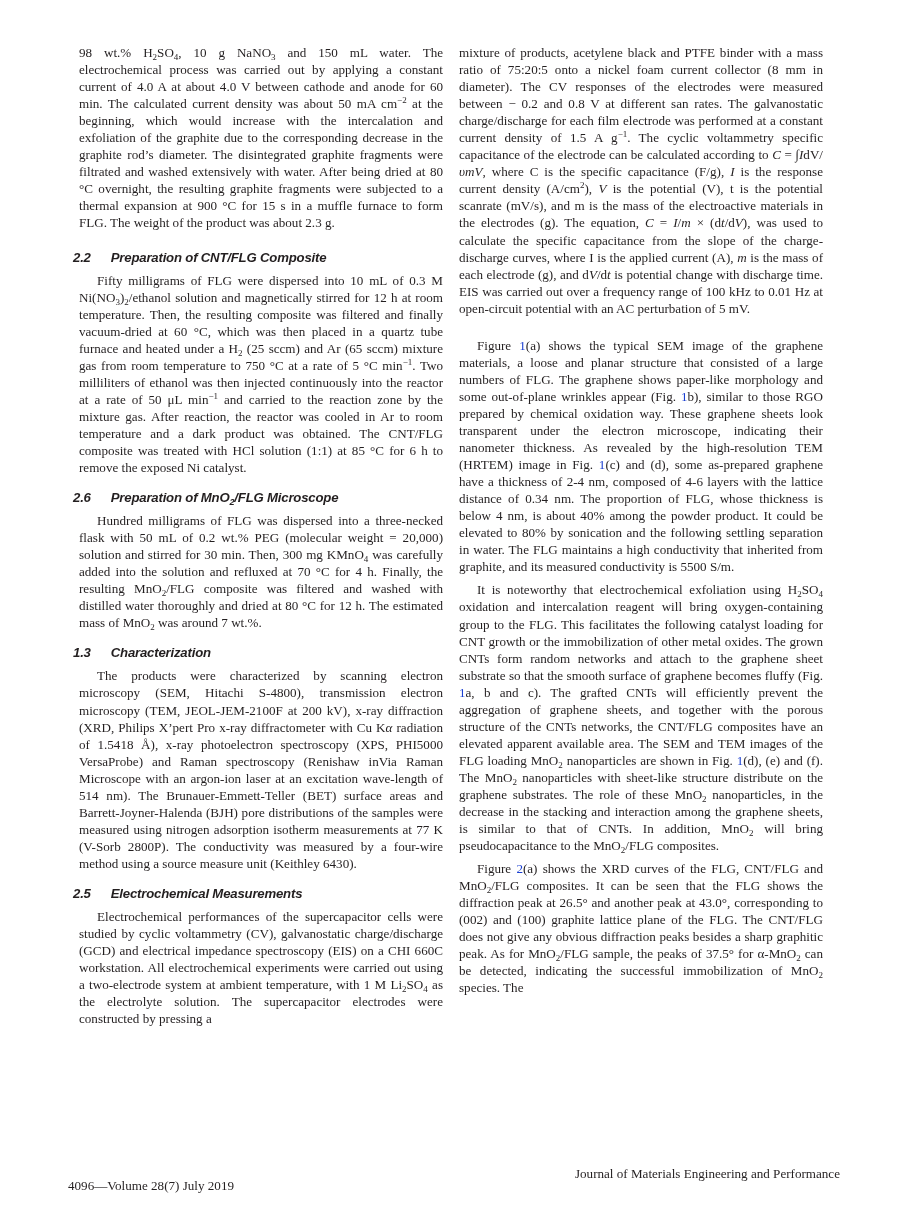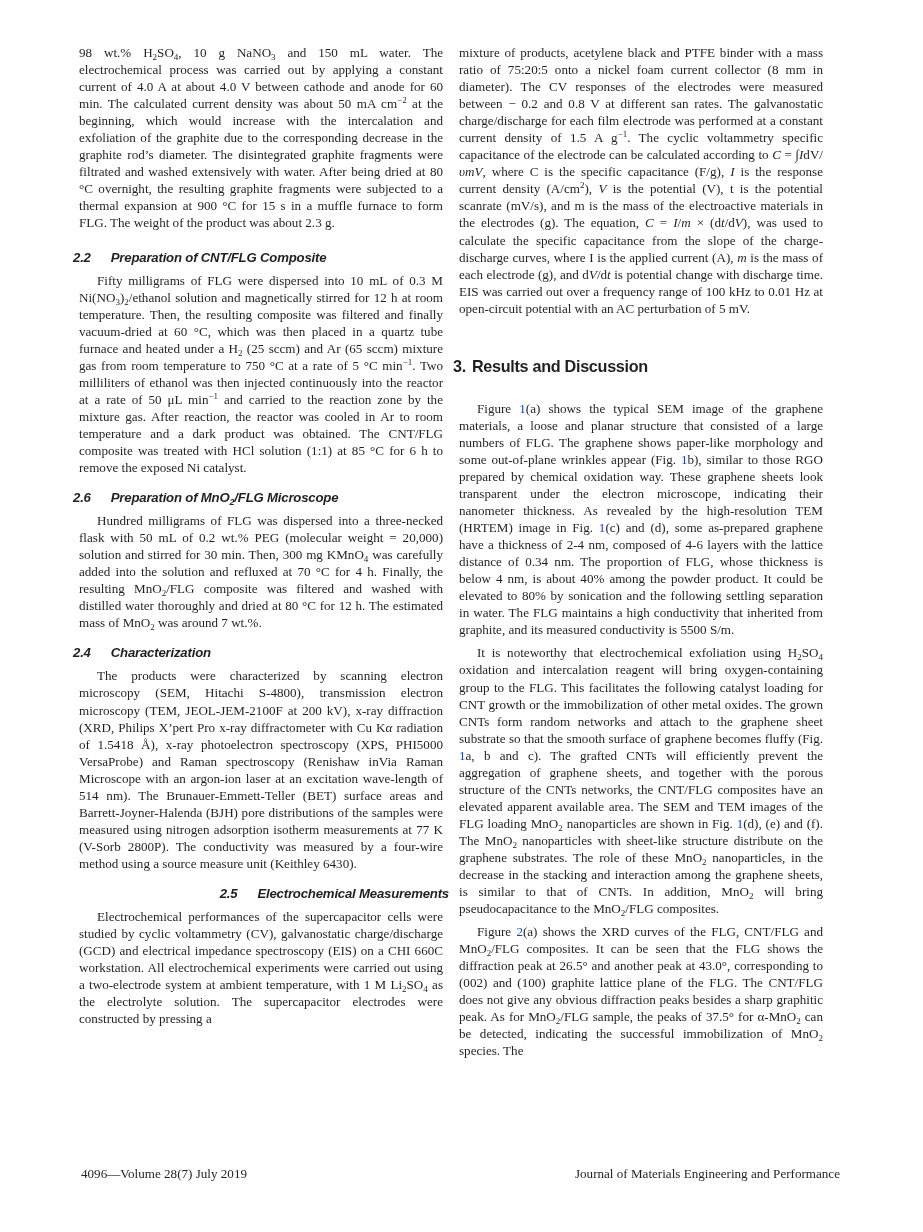--- a/index.html
+++ b/index.html
@@ -14,39 +14,38 @@
            font-size: 13.2px; margin: 0; letter-spacing: -0.2px; }
   h2.sec .num { margin-right: 20px; }
   h1.main { font-family: "Liberation Sans", "DejaVu Sans", sans-serif; font-weight: bold; font-size: 16.2px;
             margin: 0; letter-spacing: -0.3px; }
   sub, sup { font-size: 9px; line-height: 0; }
   sub { vertical-align: -3px; }
   sup { vertical-align: 5px; }
   .it { font-style: italic; }
   .lnk { color: #1a3fd1; }
   .footer { position: absolute; top: 1166px; font-size: 13.1px; }
-  #footer-left { left: 81px; }
+  #footer-left { left: 68px; margin-top: 12px; }
   #footer-right { right: 83px; }
 </style>
 </head>
 <body>
 
 <div class="col" id="col-left">
     <p class="para" style="margin-top: 0px;"><span>98 wt.% H</span><sub>2</sub><span>SO</span><sub>4</sub><span>, 10 g NaNO</span><sub>3</sub><span> and 150 mL water. The electrochemical process was carried out by applying a constant current of 4.0 A at about 4.0 V between cathode and anode for 60 min. The calculated current density was about 50 mA cm</span><sup>−2</sup><span> at the beginning, which would increase with the intercalation and exfoliation of the graphite due to the corresponding decrease in the graphite rod’s diameter. The disintegrated graphite fragments were filtrated and washed extensively with water. After being dried at 80 °C overnight, the resulting graphite fragments were subjected to a thermal expansion at 900 °C for 15 s in a muffle furnace to form FLG. The weight of the product was about 2.3 g.</span></p>
     <h2 class="sec" style="margin-top: 18px; margin-bottom: 7px;"><span class="num">2.2</span><span>Preparation of CNT/FLG Composite</span></h2>
     <p class="para indent" style="margin-top: 6px;"><span>Fifty milligrams of FLG were dispersed into 10 mL of 0.3 M Ni(NO</span><sub>3</sub><span>)</span><sub>2</sub><span>/ethanol solution and magnetically stirred for 12 h at room temperature. Then, the resulting composite was filtered and finally vacuum-dried at 60 °C, which was then placed in a quartz tube furnace and heated under a H</span><sub>2</sub><span> (25 sccm) and Ar (65 sccm) mixture gas from room temperature to 750 °C at a rate of 5 °C min</span><sup>−1</sup><span>. Two milliliters of ethanol was then injected continuously into the reactor at a rate of 50 μL min</span><sup>−1</sup><span> and carried to the reaction zone by the mixture gas. After reaction, the reactor was cooled in Ar to room temperature and a dark product was obtained. The CNT/FLG composite was treated with HCl solution (1:1) at 85 °C for 6 h to remove the exposed Ni catalyst.</span></p>
     <h2 class="sec" style="margin-top: 14px; margin-bottom: 7px;"><span class="num">2.6</span><span>Preparation of MnO</span><sub>2</sub><span>/FLG Microscope</span></h2>
     <p class="para indent" style="margin-top: 6px;"><span>Hundred milligrams of FLG was dispersed into a three-necked flask with 50 mL of 0.2 wt.% PEG (molecular weight = 20,000) solution and stirred for 30 min. Then, 300 mg KMnO</span><sub>4</sub><span> was carefully added into the solution and refluxed at 70 °C for 4 h. Finally, the resulting MnO</span><sub>2</sub><span>/FLG composite was filtered and washed with distilled water thoroughly and dried at 80 °C for 12 h. The estimated mass of MnO</span><sub>2</sub><span> was around 7 wt.%.</span></p>
-    <h2 class="sec" style="margin-top: 14px; margin-bottom: 7px;"><span class="num">2.4</span><span>Characterization</span></h2>
+    <h2 class="sec" style="margin-top: 14px; margin-bottom: 7px;"><span class="num">1.3</span><span>Characterization</span></h2>
     <p class="para indent" style="margin-top: 6px;"><span>The products were characterized by scanning electron microscopy (SEM, Hitachi S-4800), transmission electron microscopy (TEM, JEOL-JEM-2100F at 200 kV), x-ray diffraction (XRD, Philips X’pert Pro x-ray diffractometer with Cu K</span><span class="it">α</span><span> radiation of 1.5418 Å), x-ray photoelectron spectroscopy (XPS, PHI5000 VersaProbe) and Raman spectroscopy (Renishaw inVia Raman Microscope with an argon-ion laser at an excitation wave-length of 514 nm). The Brunauer-Emmett-Teller (BET) surface areas and Barrett-Joyner-Halenda (BJH) pore distributions of the samples were measured using nitrogen adsorption isotherm measurements at 77 K (V-Sorb 2800P). The conductivity was measured by a four-wire method using a source measure unit (Keithley 6430).</span></p>
-    <h2 class="sec" style="margin-top: 14px; margin-bottom: 7px; text-align: right;"><span class="num">2.5</span><span>Electrochemical Measurements</span></h2>
+    <h2 class="sec" style="margin-top: 14px; margin-bottom: 7px;"><span class="num">2.5</span><span>Electrochemical Measurements</span></h2>
     <p class="para indent" style="margin-top: 6px;"><span>Electrochemical performances of the supercapacitor cells were studied by cyclic voltammetry (CV), galvanostatic charge/discharge (GCD) and electrical impedance spectroscopy (EIS) on a CHI 660C workstation. All electrochemical experiments were carried out using a two-electrode system at ambient temperature, with 1 M Li</span><sub>2</sub><span>SO</span><sub>4</sub><span> as the electrolyte solution. The supercapacitor electrodes were constructed by pressing a</span></p>
   </div>
 <div class="col" id="col-right">
     <p class="para" style="margin-top: 0px;"><span>mixture of products, acetylene black and PTFE binder with a mass ratio of 75:20:5 onto a nickel foam current collector (8 mm in diameter). The CV responses of the electrodes were measured between − 0.2 and 0.8 V at different san rates. The galvanostatic charge/discharge for each film electrode was performed at a constant current density of 1.5 A g</span><sup>−1</sup><span>. The cyclic voltammetry specific capacitance of the electrode can be calculated according to </span><span class="it">C</span><span> = ∫</span><span class="it">I</span><span>dV/</span><span class="it">υmV</span><span>, where C is the specific capacitance (F/g), </span><span class="it">I</span><span> is the response current density (A/cm</span><sup>2</sup><span>), </span><span class="it">V</span><span> is the potential (V), t is the potential scanrate (mV/s), and m is the mass of the electroactive materials in the electrodes (g). The equation, </span><span class="it">C</span><span> = </span><span class="it">I</span><span>/</span><span class="it">m</span><span> × (d</span><span class="it">t</span><span>/d</span><span class="it">V</span><span>), was used to calculate the specific capacitance from the slope of the charge-discharge curves, where I is the applied current (A), </span><span class="it">m</span><span> is the mass of each electrode (g), and d</span><span class="it">V</span><span>/d</span><span class="it">t</span><span> is potential change with discharge time. EIS was carried out over a frequency range of 100 kHz to 0.01 Hz at open-circuit potential with an AC perturbation of 5 mV.</span></p>
-    <h1 class="main" style="margin-top: 40px; margin-bottom: 24px;"><span class="num" style="margin-right: 6px;">3.</span><span>Results and Discussion</span></h1>
     <p class="para indent" style="margin-top: 20px;"><span>Figure </span><a class="lnk">1</a><span>(a) shows the typical SEM image of the graphene materials, a loose and planar structure that consisted of a large numbers of FLG. The graphene shows paper-like morphology and some out-of-plane wrinkles appear (Fig. </span><a class="lnk">1</a><span>b), similar to those RGO prepared by chemical oxidation way. These graphene sheets look transparent under the electron microscope, indicating their nanometer thickness. As revealed by the high-resolution TEM (HRTEM) image in Fig. </span><a class="lnk">1</a><span>(c) and (d), some as-prepared graphene have a thickness of 2-4 nm, composed of 4-6 layers with the lattice distance of 0.34 nm. The proportion of FLG, whose thickness is below 4 nm, is about 40% among the powder product. It could be elevated to 80% by sonication and the following settling separation in water. The FLG maintains a high conductivity that inherited from graphite, and its measured conductivity is 5500 S/m.</span></p>
     <p class="para indent" style="margin-top: 0px;"><span>It is noteworthy that electrochemical exfoliation using H</span><sub>2</sub><span>SO</span><sub>4</sub><span> oxidation and intercalation reagent will bring oxygen-containing group to the FLG. This facilitates the following catalyst loading for CNT growth or the immobilization of other metal oxides. The grown CNTs form random networks and attach to the graphene sheet substrate so that the smooth surface of graphene becomes fluffy (Fig. </span><a class="lnk">1</a><span>a, b and c). The grafted CNTs will efficiently prevent the aggregation of graphene sheets, and together with the porous structure of the CNTs networks, the CNT/FLG composites have an elevated apparent available area. The SEM and TEM images of the FLG loading MnO</span><sub>2</sub><span> nanoparticles are shown in Fig. </span><a class="lnk">1</a><span>(d), (e) and (f). The MnO</span><sub>2</sub><span> nanoparticles with sheet-like structure distribute on the graphene substrates. The role of these MnO</span><sub>2</sub><span> nanoparticles, in the decrease in the stacking and interaction among the graphene sheets, is similar to that of CNTs. In addition, MnO</span><sub>2</sub><span> will bring pseudocapacitance to the MnO</span><sub>2</sub><span>/FLG composites.</span></p>
     <p class="para indent" style="margin-top: 0px;"><span>Figure </span><a class="lnk">2</a><span>(a) shows the XRD curves of the FLG, CNT/FLG and MnO</span><sub>2</sub><span>/FLG composites. It can be seen that the FLG shows the diffraction peak at 26.5° and another peak at 43.0°, corresponding to (002) and (100) graphite lattice plane of the FLG. The CNT/FLG does not give any obvious diffraction peaks besides a sharp graphitic peak. As for MnO</span><sub>2</sub><span>/FLG sample, the peaks of 37.5° for α-MnO</span><sub>2</sub><span> can be detected, indicating the successful immobilization of MnO</span><sub>2</sub><span> species. The</span></p>
   </div>
 
 <div class="footer" id="footer-left">4096—Volume 28(7) July 2019</div>
 <div class="footer" id="footer-right">Journal of Materials Engineering and Performance</div>
 
 </body></html>

